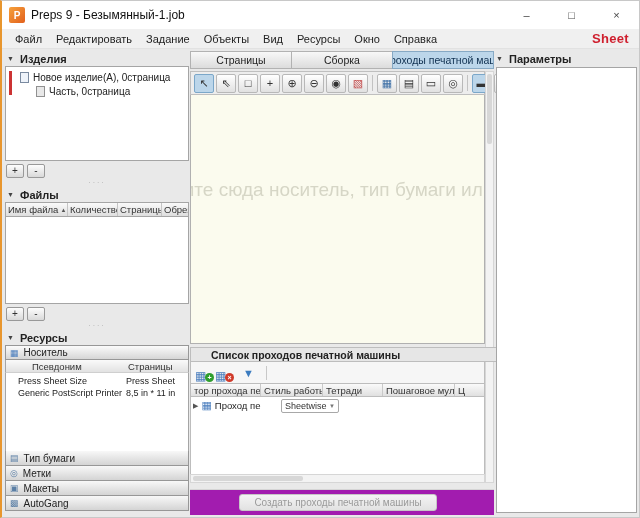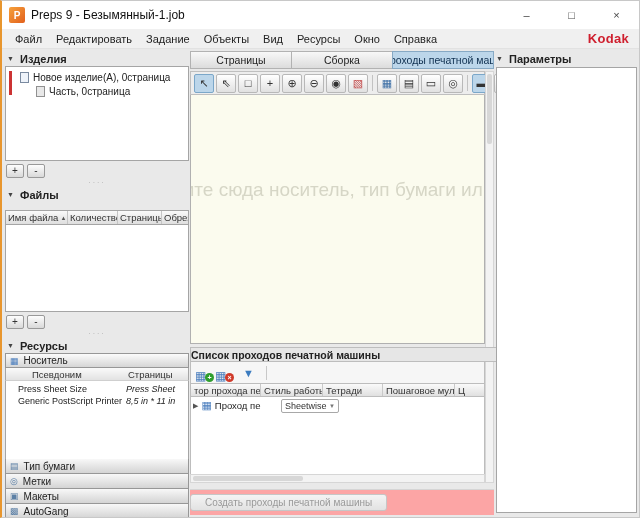--- a/index.html
+++ b/index.html
@@ -44,39 +44,39 @@
   .doc-icon { width:9px; height:11px; background:#eef3fa; border:1px solid #7a8aa0; flex:0 0 9px; }
   .doc-icon.gray { background:#e8e8e8; border-color:#909090; }
   .mini-btns { display:flex; gap:3px; margin:3px 0 0 1px; height:14px; }
   .mini-btn { width:18px; height:14px; border:1px solid #999; border-radius:2px;
               background:linear-gradient(#fdfdfd,#d9d9d9); font-size:10px; line-height:12px;
               text-align:center; color:#333; }
   .splitter { height:9px; display:flex; align-items:center; justify-content:center;
               color:#b5b5b5; font-size:7px; letter-spacing:2px; }
 
   .files-colrow { display:flex; height:14px; align-items:center; font-size:9.5px; color:#333;
-                  background:linear-gradient(#fafafa,#dedede); border:1px solid #a5a5a5; border-bottom:none;margin-top:8px; }
+                  background:linear-gradient(#fafafa,#dedede); border:1px solid #a5a5a5; border-bottom:none; }
   .fcol { border-right:1px solid #c5c5c5; padding:0 2px; white-space:nowrap; overflow:hidden; height:100%; display:flex; align-items:center; gap:2px; }
   .fcol:last-child { border-right:none; flex:1; }
   .sort-arrow { font-size:6px; color:#555; }
   .files-box { height:88px; }
 
   .res-bar { height:15px; background:linear-gradient(#fbfbfb,#d6d6d6); border:1px solid #979797;
              display:flex; align-items:center; gap:5px; padding-left:4px; font-size:10px; color:#222; }
   .res-bar .bar-icon { font-size:9px; color:#4a7dbd; }
   .res-cols { display:flex; height:13px; align-items:center; font-size:9.5px; color:#333;
               background:linear-gradient(#fafafa,#e2e2e2); border-left:1px solid #a5a5a5;
               border-right:1px solid #a5a5a5; border-bottom:1px solid #cfcfcf; }
   .res-col-alias { width:122px; padding-left:26px; }
   .res-col-size { flex:1; }
   .res-rows { height:78px; background:#fff; border-left:1px solid #a5a5a5; border-right:1px solid #a5a5a5;
               font-size:9px; color:#222; padding-top:2px; }
   .res-row { display:flex; height:12px; align-items:center; padding-left:12px; white-space:nowrap; }
   .res-row .alias { width:108px; overflow:hidden; }
-  .res-row .size { flex:1; overflow:hidden;font-style:italic; }
+  .res-row .size { flex:1; overflow:hidden; }
   .acc-bar { height:15px; background:linear-gradient(#f8f8f8,#d4d4d4); border:1px solid #979797;
              border-top:none; display:flex; align-items:center; gap:5px; padding-left:4px;
              font-size:10px; color:#222; }
   .acc-bar .bar-icon { font-size:9px; color:#5b7fa5; }
 
   
   .center-panel { position:absolute; left:188px; top:2px; width:304px; height:466px; }
   .tabs { position:absolute; left:0; top:0; width:304px; height:18px; display:flex; }
   .tab { flex:1; display:flex; align-items:center; justify-content:center; font-size:10.5px;
          color:#222; background:linear-gradient(#f8f8f8,#dcdcdc); border:1px solid #b2b2b2;
@@ -99,21 +99,21 @@
              background:#f3f3f3; border:1px solid #d6d6d6; }
   .vthumb { position:absolute; left:1px; top:2px; width:5px; height:70px; background:#d7d7d7; border-radius:2px; }
 
   .canvas { position:absolute; left:0; top:44px; width:295px; height:249px;
             background:#fbfbee; border:1px solid #b0b0b0; border-top:none; overflow:hidden; }
   .watermark { position:absolute; left:-30px; top:84px; width:360px; text-align:center;
                font-size:19px; color:#d6d6c6; white-space:nowrap; }
 
   .list-title { position:absolute; left:0; top:296px; width:350px; height:15px;
                 background:#e6e6e6; border:1px solid #bdbdbd; display:flex; align-items:center;
-                padding-left:0; font-size:10.5px; font-weight:bold; color:#222; }
+                padding-left:20px; font-size:10.5px; font-weight:bold; color:#222; }
   .list-icons { position:absolute; left:0; top:311px; width:295px; height:21px;
                 background:#f6f6f6; border-left:1px solid #bdbdbd; border-right:1px solid #bdbdbd;
                 display:flex; align-items:center; gap:4px; padding-left:4px; }
   .runicon { position:relative; width:16px; height:14px; }
   .runicon-grid { font-size:12px; color:#4a7dbd; line-height:14px; }
   .badge { position:absolute; right:-3px; bottom:-2px; width:9px; height:9px; border-radius:50%;
            color:#fff; font-size:7px; line-height:9px; text-align:center; font-weight:bold; }
   .badge.green { background:#2e9e2e; }
   .badge.red { background:#d03a2a; }
   .move-arrow { color:#3b7bbf; font-size:11px; margin-left:8px; }
@@ -138,22 +138,22 @@
   .dropdown { display:flex; align-items:center; justify-content:space-between; width:58px; height:14px;
               border:1px solid #a8a8a8; background:#fff; border-radius:2px; padding:0 3px;
               font-size:9px; color:#333; }
   .dropdown .dd-arrow { font-size:6px; color:#777; }
 
   .hscroll { position:absolute; left:0; top:423px; width:295px; height:9px;
              background:#f3f3f3; border:1px solid #d6d6d6; }
   .hthumb { position:absolute; left:2px; top:1px; width:110px; height:5px; background:#d7d7d7; border-radius:2px; }
 
   .bottom-bar { position:absolute; left:0; top:438px; width:304px; height:26px;
-                background:#fca5a5; border-top:1px solid #d5d5d5; display:flex;
-                align-items:center; justify-content:flex-start; padding-right:8px; }
+                background:#a21caf; border-top:1px solid #d5d5d5; display:flex;
+                align-items:center; justify-content:center; padding-right:8px; }
   .create-btn { height:17px; padding:0 14px; font-size:10px; color:#9a9a9a;
                 background:linear-gradient(#f4f4f4,#e2e2e2); border:1px solid #c6c6c6;
                 border-radius:3px; display:flex; align-items:center; }
 
   
   .right-panel { position:absolute; left:492px; top:2px; width:145px; height:464px; }
   .right-box { position:absolute; left:2px; top:16px; width:141px; height:446px;
                background:#fff; border:1px solid #a5a5a5; }
 </style>
 </head>
@@ -173,21 +173,21 @@
 
   <div class="menubar">
     <span class="menu-item">Файл</span>
     <span class="menu-item">Редактировать</span>
     <span class="menu-item">Задание</span>
     <span class="menu-item">Объекты</span>
     <span class="menu-item">Вид</span>
     <span class="menu-item">Ресурсы</span>
     <span class="menu-item">Окно</span>
     <span class="menu-item">Справка</span>
-    <span class="brand">Kodak</span>
+    <span class="brand">Sheet</span>
   </div>
 
   <div class="content">
 
     <div class="left-panel">
 
       <div class="section-header">
         <span class="tri">▼</span>
         <span>Изделия</span>
       </div>

